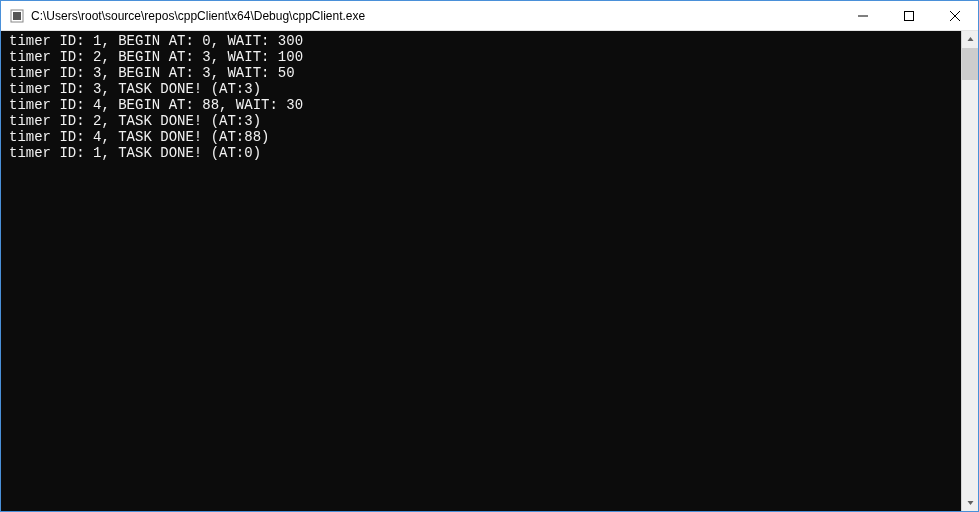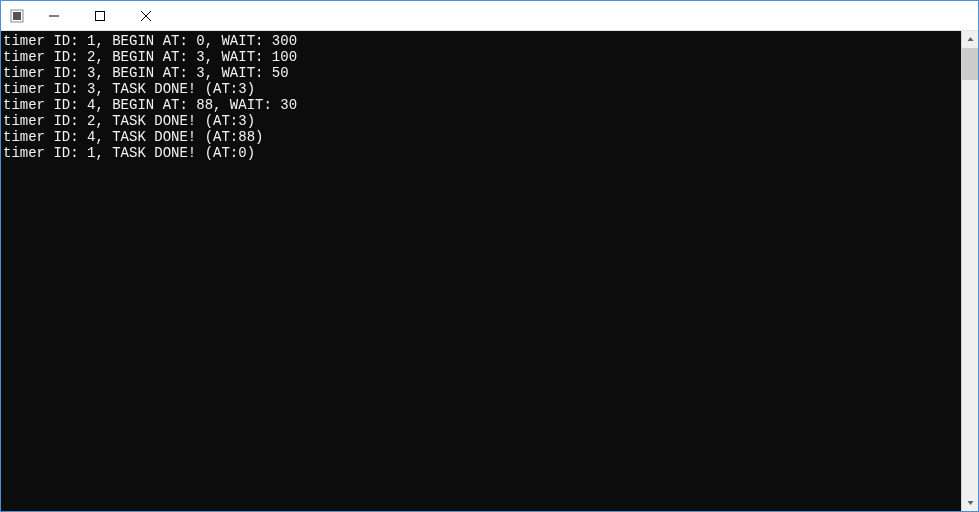--- a/index.html
+++ b/index.html
@@ -75,21 +75,21 @@
       min-height: 0;
     }
     .console-area {
       flex: 1;
       background: #0c0c0c;
       color: #f2f2f2;
       font-family: "Consolas", "Courier New", monospace;
       font-size: 14px;
       line-height: 16px;
       white-space: pre;
-      padding: 2px 0 0 2px;
+      padding: 2px 0 0 8px;
       overflow: hidden;
     }
     .scrollbar {
       width: 17px;
       background: #f0f0f0;
       display: flex;
       flex-direction: column;
       border-left: 1px solid #d4d4d4;
     }
     .scroll-arrow {
@@ -123,20 +123,21 @@
 <body>
 
 <div class="window">
   <div class="titlebar">
     <div class="titlebar-icon">
       <svg viewBox="0 0 14 14">
         <rect x="1" y="1" width="12" height="12" fill="none" stroke="#888888" stroke-width="1"></rect>
         <rect x="3" y="3" width="8" height="8" fill="#555555"></rect>
       </svg>
     </div>
+    <div class="titlebar-title">C:\Users\root\source\repos\cppClient\x64\Debug\cppClient.exe</div>
     <div class="window-controls">
       <button class="win-btn">
         <svg viewBox="0 0 10 10">
             <line x1="0" y1="5" x2="10" y2="5" stroke="#000" stroke-width="1"></line>
           </svg>
       </button>
       <button class="win-btn">
         <svg viewBox="0 0 10 10">
             <rect x="0.5" y="0.5" width="9" height="9" fill="none" stroke="#000" stroke-width="1"></rect>
           </svg>

